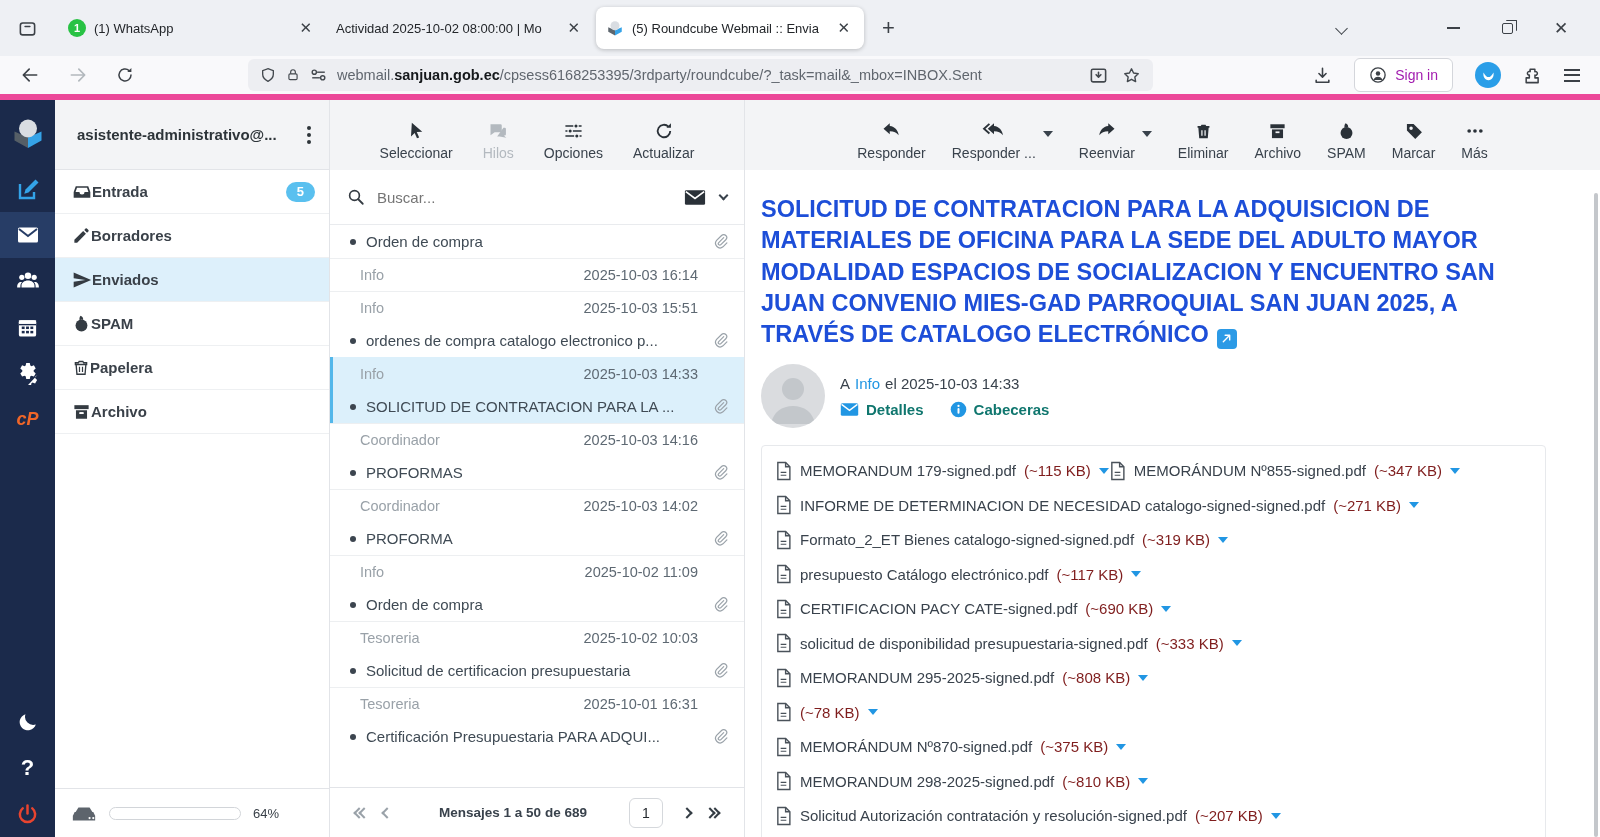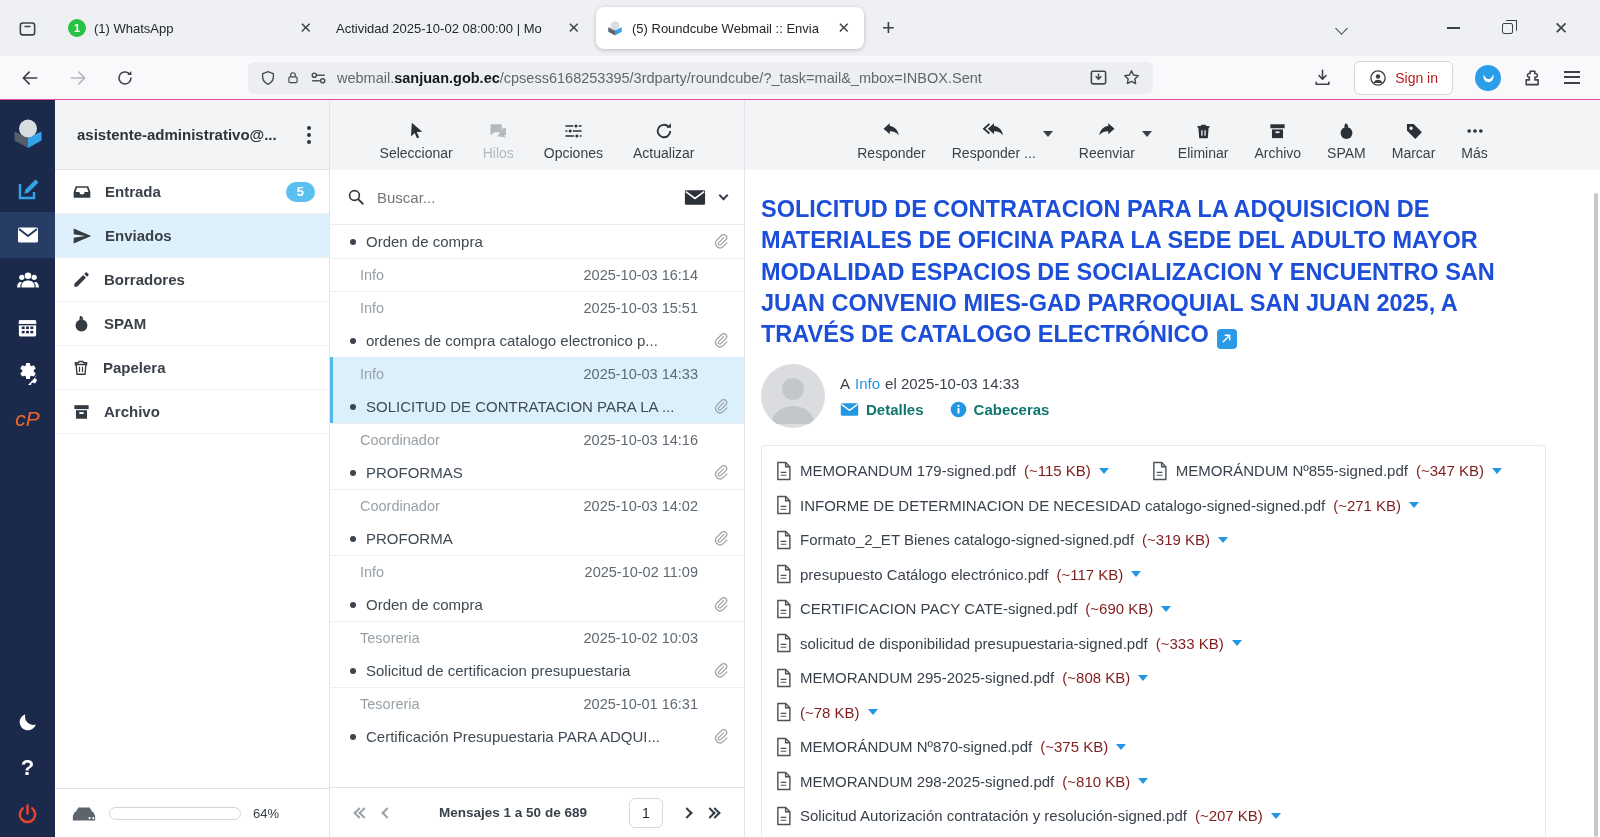--- a/index.html
+++ b/index.html
@@ -16,49 +16,49 @@
   .favicon-wa { width:18px; height:18px; border-radius:50%; background:#28c244; color:#fff; font-size:11px; font-weight:bold; display:flex; align-items:center; justify-content:center; flex:none;}
   .newtab { font-size:22px; color:#3c4147; padding:0 16px; font-weight:400;}
   .winctl { margin-left:auto; display:flex; align-items:center; padding-right:22px; }
   .winctl .chev { margin-right:70px; }
   .chev { width:9px; height:9px; border-right:1.8px solid #3c4147; border-bottom:1.8px solid #3c4147; transform:rotate(45deg); display:inline-block; }
   .ctl { width:34px; height:30px; display:flex; align-items:center; justify-content:center; margin-left:20px; }
   .minbar { width:13px; height:1.8px; background:#3c4147; }
   .restore { width:11px; height:11px; border:1.6px solid #3c4147; border-radius:2px; position:relative; }
   .restore:before { content:""; position:absolute; top:-4px; left:3px; width:10px; height:10px; border-top:1.6px solid #3c4147; border-right:1.6px solid #3c4147; border-radius:1px;}
 
-  .navbar { height:44px; background:#f9f9fb; border-bottom:1px solid #ec4899; display:flex; align-items:center; padding:0 20px; }
+  .navbar { height:44px; background:#f9f9fb; border-bottom:6px solid #ec4899; display:flex; align-items:center; padding:0 20px; }
   .navic { margin-right:28px; display:flex; align-items:center; }
   .urlbox { margin-left:86px; width:905px; height:32px; background:#edeef2; border-radius:6px; display:flex; align-items:center; padding:0 12px; gap:10px; font-size:14.5px; color:#60666e; }
   .urlbox .dom { color:#15181b; font-weight:700; }
   .urltext { white-space:nowrap; overflow:hidden; }
   .url-right { margin-left:auto; display:flex; gap:14px; align-items:center; }
   .nav-right { margin-left:auto; display:flex; align-items:center; gap:22px; }
-  .signin { display:flex; align-items:center; gap:8px; border:1px solid #d4d6db; background:#fff; border-radius:6px; height:34px; padding:0 14px; font-size:14px; color:#b91c1c; }
+  .signin { display:flex; align-items:center; gap:8px; border:1px solid #d4d6db; background:#fff; border-radius:6px; height:34px; padding:0 14px; font-size:14px; color:#a21caf; }
   .foxcircle { width:26px; height:26px; border-radius:50%; background:#2a9ee8; display:flex; align-items:center; justify-content:center; }
   .burger { width:16px; height:13px; background:repeating-linear-gradient(#3c4147 0 2px, transparent 2px 5.5px); }
 
   
   .app { display:flex; height:737px; }
 
   
   .rail { width:55px; background:#1b2a4b; display:flex; flex-direction:column; align-items:center; flex:none; }
   .rail .slot { width:55px; height:46px; display:flex; align-items:center; justify-content:center; }
   .rail .logo-slot { height:66px; }
   .rail .slot.active { background:#273d66; }
   .rail .spacer { flex:1; }
-  .cp { color:#f06628; font-weight:normal; font-style:italic; font-size:21px; }
+  .cp { color:#f06628; font-weight:bold; font-style:italic; font-size:18px; }
   .helpq { color:#fff; font-weight:bold; font-size:22px; }
 
   
   .folders { width:275px; background:#fff; border-right:1px solid #e2e4e8; display:flex; flex-direction:column; flex:none; }
   .acct { height:70px; background:#f3f4f6; border-bottom:1px solid #e2e4e8; display:flex; align-items:center; padding:0 12px 0 22px; font-size:15px; font-weight:700; color:#2d3439; }
   .acct .name { flex:1; white-space:nowrap; overflow:hidden; }
   .kebab { width:4px; height:4px; border-radius:50%; background:#2d3439; box-shadow:0 7px 0 #2d3439, 0 14px 0 #2d3439; margin-top:-14px; margin-right:6px; }
-  .fitem { height:44px; display:flex; align-items:center; gap:13px; padding:0 14px 0 17px; border-bottom:1px solid #eef0f2; font-size:15px; font-weight:700; color:#3a4149; }
+  .fitem { height:44px; display:flex; align-items:center; padding:0 14px 0 17px; border-bottom:1px solid #eef0f2; font-size:15px; font-weight:700; color:#3a4149; }
   .fitem.selected { background:#ddf0fb; }
   .badge { margin-left:auto; background:#5ac0ef; color:#fff; font-size:13px; font-weight:700; border-radius:10px; padding:2.5px 11px; }
   .quota { margin-top:auto; height:49px; border-top:1px solid #e2e4e8; display:flex; align-items:center; gap:12px; padding:0 16px; }
   .qbar { width:132px; height:13px; border:1px solid #d2d5d9; border-radius:8px; background:#fff; overflow:hidden; }
   .qfill { width:64%; height:100%; background:#6cc3f1; border-radius:8px; }
   .qpct { font-size:13px; color:#3a4149; }
 
   
   .listcol { width:415px; border-right:1px solid #e2e4e8; display:flex; flex-direction:column; flex:none; background:#fff; }
   .ltoolbar { height:70px; background:#f3f4f6; display:flex; align-items:flex-end; justify-content:center; gap:30px; padding-bottom:9px; }
@@ -104,21 +104,21 @@
   .subject { font-size:23.5px; font-weight:700; color:#1d4ed8; line-height:1.33; max-width:775px; }
   .extlink { display:inline-flex; width:20px; height:20px; background:#2b9ae6; border-radius:4px; align-items:center; justify-content:center; vertical-align:-2px; margin-left:8px;}
   .meta { display:flex; gap:15px; margin-top:14px; align-items:center;}
   .avatar { width:64px; height:64px; border-radius:50%; background:#dadcdf; overflow:hidden; display:flex; align-items:center; justify-content:center; flex:none;}
   .metatxt { font-size:15px; color:#39424c; }
   .metatxt .to-line { display:flex; gap:5px; align-items:center; }
   .blue { color:#2196e3; }
   .linkrow { display:flex; gap:26px; margin-top:9px; align-items:center; }
   .linkrow .lnk { display:flex; gap:7px; align-items:center; color:#0f766e; font-weight:700; font-size:15px; }
   .attbox { margin-top:17px; border:1px solid #e7e9ec; border-radius:4px; padding:7px 13px 20px; }
-  .attrow { display:flex; gap:42px; }
+  .attrow { display:flex; }
   .att { display:flex; align-items:center; gap:8px; height:34.5px; }
   .attname { font-size:15px; color:#39424c; white-space:nowrap; }
   .attsize { font-size:15px; color:#7f1d1d; }
   .rscroll { position:absolute; right:2px; top:93px; width:4px; height:644px; background:#c4c7cb; border-radius:2px; }
 
   svg { flex:none; display:block; }
 </style>
 </head>
 <body>
 
@@ -303,31 +303,31 @@
       <span class="name">asistente-administrativo@...</span>
       <span class="kebab"></span>
     </div>
     <div class="fitem">
       <svg width="20" height="20" viewBox="0 0 24 24">
           <path d="M4.5 5h15L22 12v7H2v-7l2.5-7zM6 7l-1.7 5H9a3 3 0 0 0 6 0h4.7L18 7H6z" fill="#343b42"></path>
         </svg>
       <span>Entrada</span>
       <span class="badge">5</span>
     </div>
+    <div class="fitem">
+      <svg width="19" height="19" viewBox="0 0 24 24">
+          <path d="M3 17.5V21h3.5L17.6 9.9l-3.5-3.5L3 17.5zM20.7 6.9a1.2 1.2 0 0 0 0-1.7l-1.9-1.9a1.2 1.2 0 0 0-1.7 0l-1.6 1.6 3.5 3.5 1.7-1.5z" fill="#343b42"></path>
+        </svg>
+      <span>Borradores</span>
+    </div>
     <div class="fitem selected">
       <svg width="20" height="20" viewBox="0 0 24 24">
           <path d="M2 21l21-9L2 3v7l14 2-14 2z" fill="#343b42"></path>
         </svg>
       <span>Enviados</span>
-    </div>
-    <div class="fitem">
-      <svg width="19" height="19" viewBox="0 0 24 24">
-          <path d="M3 17.5V21h3.5L17.6 9.9l-3.5-3.5L3 17.5zM20.7 6.9a1.2 1.2 0 0 0 0-1.7l-1.9-1.9a1.2 1.2 0 0 0-1.7 0l-1.6 1.6 3.5 3.5 1.7-1.5z" fill="#343b42"></path>
-        </svg>
-      <span>Borradores</span>
     </div>
     <div class="fitem">
       <svg width="19" height="19" viewBox="0 0 24 24">
           <circle cx="12" cy="14.5" r="7.5" fill="#343b42"></circle>
           <path d="M10.8 2.3c2.6 1 3.8 3.1 3.2 5.3l-2.3-.6-1.9 1.2c-.9-2.1-.3-4.3 1-5.9z" fill="#343b42"></path>
         </svg>
       <span>SPAM</span>
     </div>
     <div class="fitem">
       <svg width="18" height="19" viewBox="0 0 24 24">

